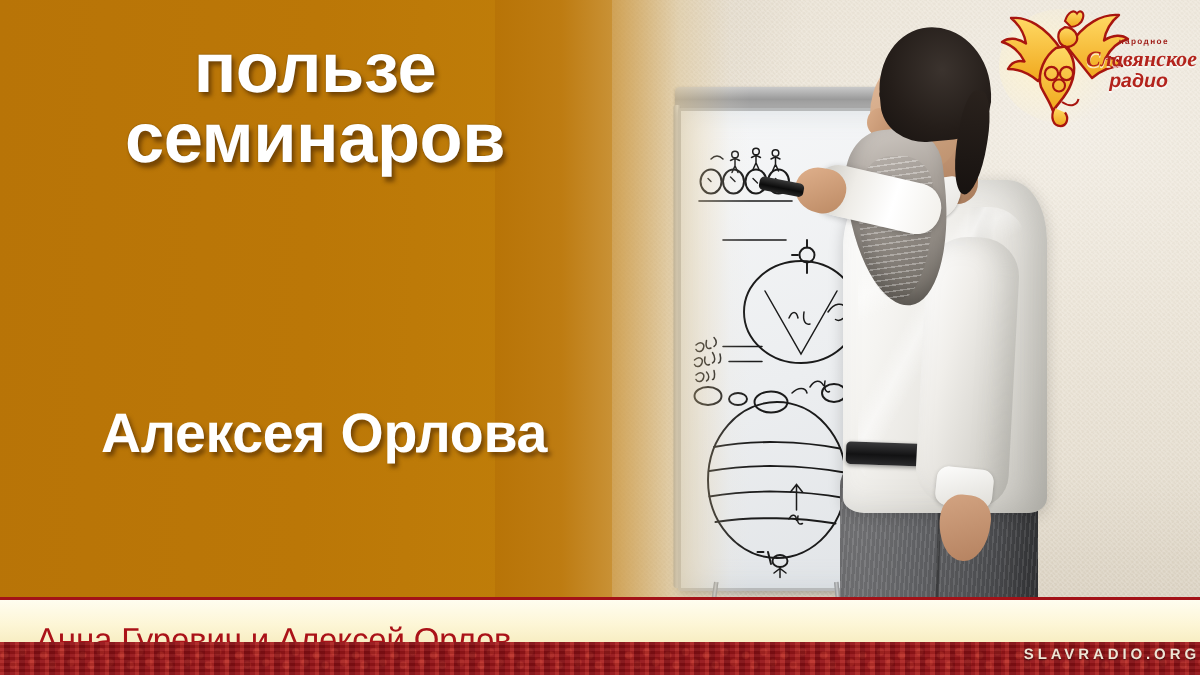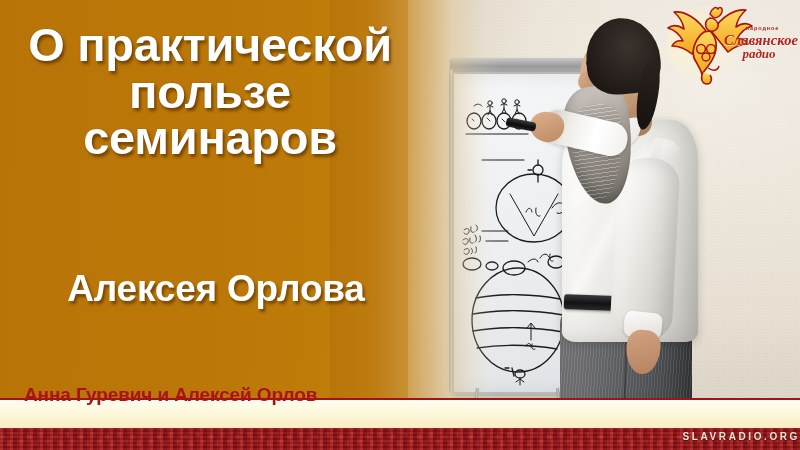--- a/index.html
+++ b/index.html
@@ -197,21 +197,21 @@
   #logo-kicker{
     font-size:5.5px;letter-spacing:.9px;color:#9f1d18;font-weight:700;
     display:block;margin-left:7px;
   }
   #logo-main{
     display:block;font-family:"Liberation Serif",serif;font-style:italic;font-weight:700;
     font-size:14.5px;color:#b3231c;letter-spacing:.1px;margin-top:1px;
     text-shadow:0 1px 0 rgba(255,255,255,.7);
   }
   #logo-sub{
-    display:block;font-family:Liberation Serif, serif;font-style:italic;font-weight:700;
+    display:block;font-family:Liberation Sans, sans-serif;font-style:italic;font-weight:700;
     font-size:13px;color:#b3231c;margin-top:0px;
     text-shadow:0 1px 0 rgba(255,255,255,.7);
   }
 
   
   #fade{
     position:absolute;left:330px;top:0;width:170px;height:398px;
     background:linear-gradient(90deg,#b87407 0%, rgba(190,124,18,.96) 26%, rgba(208,158,74,.80) 50%, rgba(226,199,145,.45) 72%, rgba(236,228,210,.10) 92%, rgba(240,234,220,0) 100%);
     pointer-events:none;
   }
@@ -237,22 +237,22 @@
   }
 
   
   #band-cream{
     position:absolute;left:0;top:398px;width:800px;height:30px;
     background:linear-gradient(180deg,#fffdf0 0%,#fdf6d6 55%,#f7ecc0 100%);
     border-top:2px solid #a31218;
     box-shadow:inset 0 -1px 0 rgba(180,140,60,.45);
   }
   #band-names{
-    position:absolute;left:24px;top:384px;
-    color:#aa1218;font-weight:700;font-size:19px;letter-spacing:-.1px;
+    position:absolute;left:24px;top:414px;
+    color:#aa1218;font-weight:400;font-size:22px;letter-spacing:-.1px;
   }
   #band-red{
     position:absolute;left:0;top:428px;width:800px;height:22px;
     background:#8c1116;
   }
   #band-red-tex{
     position:absolute;inset:0;opacity:.85;
     background-image:
       repeating-linear-gradient(0deg, rgba(255,255,255,.06) 0 2px, rgba(0,0,0,.10) 2px 4px),
       repeating-linear-gradient(90deg, rgba(210,60,50,.55) 0 3px, rgba(120,14,18,.6) 3px 7px, rgba(170,30,30,.4) 7px 10px),
@@ -373,21 +373,20 @@
       <div class="pp" id="arm-point"></div>
       <div class="pp" id="hand-point"></div>
       <div class="pp" id="marker"></div>
     </div>
   </div>
 
   <div id="orange"></div>
   <div id="fade"></div>
 
   <div id="title">
-    <span class="tline">О практической</span>
     <span class="tline">пользе</span>
     <span class="tline">семинаров</span>
   </div>
   <div id="subtitle">Алексея Орлова</div>
 
   <div id="logo">
     <svg id="logo-svg" width="128" height="82" viewBox="0 0 128 82">
       <defs>
         <linearGradient id="gold" x1="0" y1="0" x2="0" y2="1">
           <stop offset="0" stop-color="#ffd964"></stop>

